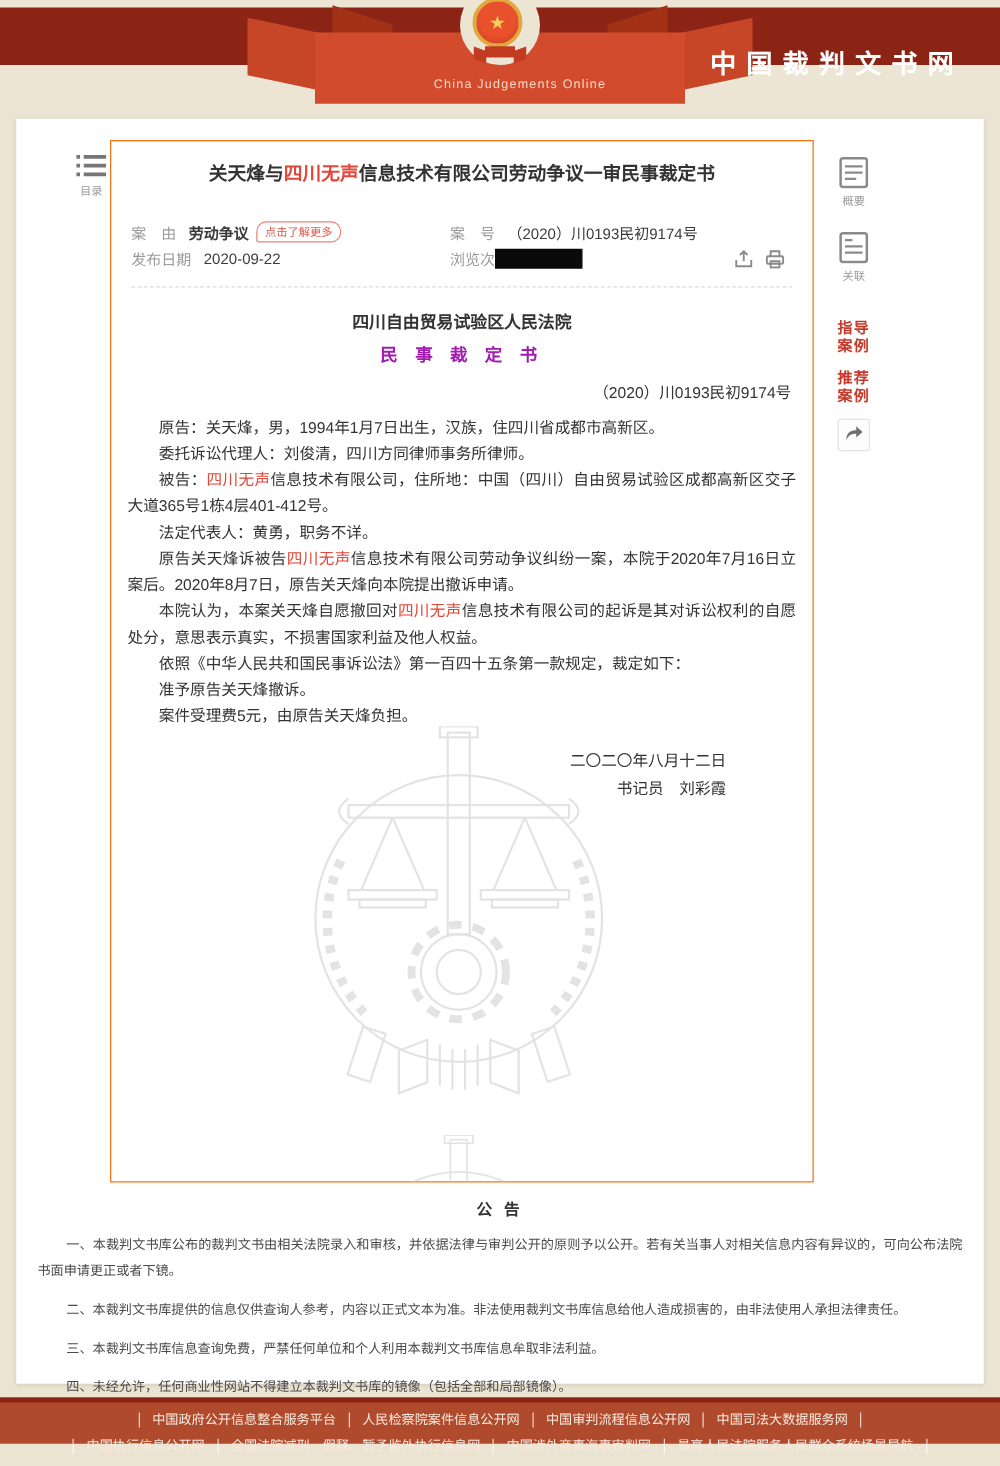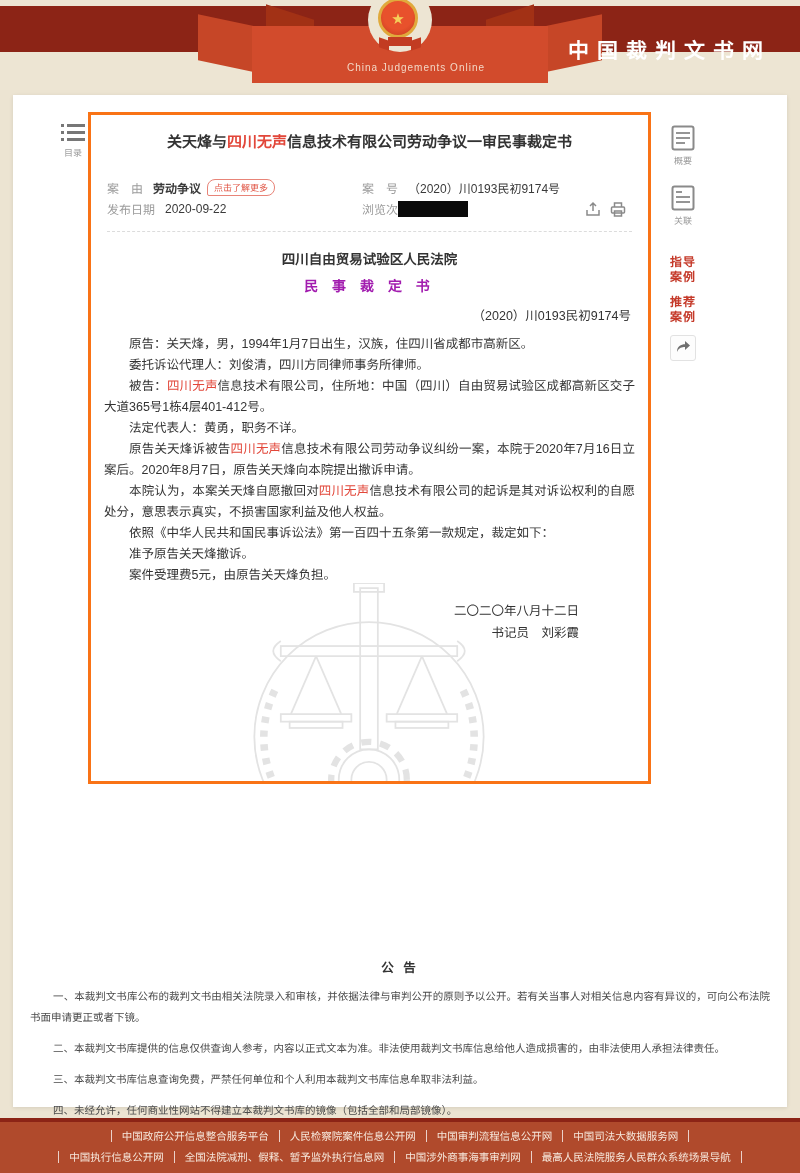--- a/index.html
+++ b/index.html
@@ -41,22 +41,22 @@
   .rail-label{font-size:9px;color:#9a9a9a;margin-top:3px;text-align:center;}
   
   .rightrail{position:absolute;left:646px;top:30px;width:48px;text-align:center;}
   .rail-item{margin-bottom:18px;cursor:pointer;}
   .rail-item svg{display:block;margin:0 auto;}
   .red-link{width:26px;margin:0 auto 10px;font-size:12px;font-weight:bold;color:#c53a2a;
     line-height:15px;letter-spacing:1px;cursor:pointer;position:relative;}
   .share-box{width:24px;height:24px;border:1px solid #e2e2e2;border-radius:3px;margin:2px auto 0;
     display:flex;align-items:center;justify-content:center;cursor:pointer;background:#fdfdfd;}
   
-  .pagebox{position:absolute;left:75px;top:17px;width:563px;height:672px;
-    border:3px solid #f97316;box-sizing:border-box;overflow:hidden;background:#fff;}
+  .pagebox{position:absolute;left:75px;top:17px;width:563px;height:834px;
+    border:1px solid #f97316;box-sizing:border-box;overflow:hidden;background:#fff;}
   .pb-content{position:relative;z-index:1;}
   .doc-title{margin:16px 40px 0;text-align:center;font-size:15px;font-weight:bold;color:#333;line-height:22px;}
   .meta{margin:26px 16px 0;padding-bottom:14px;border-bottom:1px dashed #dcdcdc;
     display:grid;grid-template-columns:255px 1fr;row-gap:4px;position:relative;font-size:12px;}
   .meta-cell{display:flex;align-items:center;}
   .meta-label{color:#9b9b9b;white-space:pre;}
   .meta-value{color:#3a3a3a;margin-left:10px;}
   .meta-value.bold{font-weight:bold;}
   .badge{margin-left:6px;font-size:9px;color:#e05545;border:1px solid #e88478;border-radius:8px 8px 8px 2px;
     padding:1px 6px;white-space:nowrap;cursor:pointer;background:#fff;}
@@ -72,21 +72,21 @@
   .signature{margin-top:14px;text-align:right;padding-right:56px;font-size:12.5px;color:#333;line-height:22px;}
   
   .watermark{position:absolute;z-index:0;}
   .wm-main{left:152px;top:468px;}
   .wm-bottom{left:183px;top:795px;}
   
   .notice{position:absolute;left:17px;top:862px;width:740px;}
   .notice-heading{text-align:center;font-size:12.5px;font-weight:bold;color:#333;letter-spacing:3px;}
   .notice-item{margin:10px 0 0;font-size:10.5px;color:#4a4a4a;line-height:21px;text-indent:2.2em;text-align:justify;}
   
-  .footer{position:absolute;left:0;top:1118px;width:800px;height:55px;background:#b04a2c;
+  .footer{position:absolute;left:0;top:1118px;width:800px;height:37px;background:#b04a2c;
     border-top:4px solid #8c2416;box-sizing:border-box;}
   .frow{text-align:center;margin-top:7px;font-size:10.5px;color:#f7e9dd;line-height:14px;}
   .flink{padding:0 10px;border-left:1px solid rgba(255,255,255,.75);cursor:pointer;white-space:nowrap;}
   .frow .flink:last-child{border-right:1px solid rgba(255,255,255,.75);}
 </style>
 </head>
 <body>
 
 <div class="header">
   <div class="darkband"></div>

